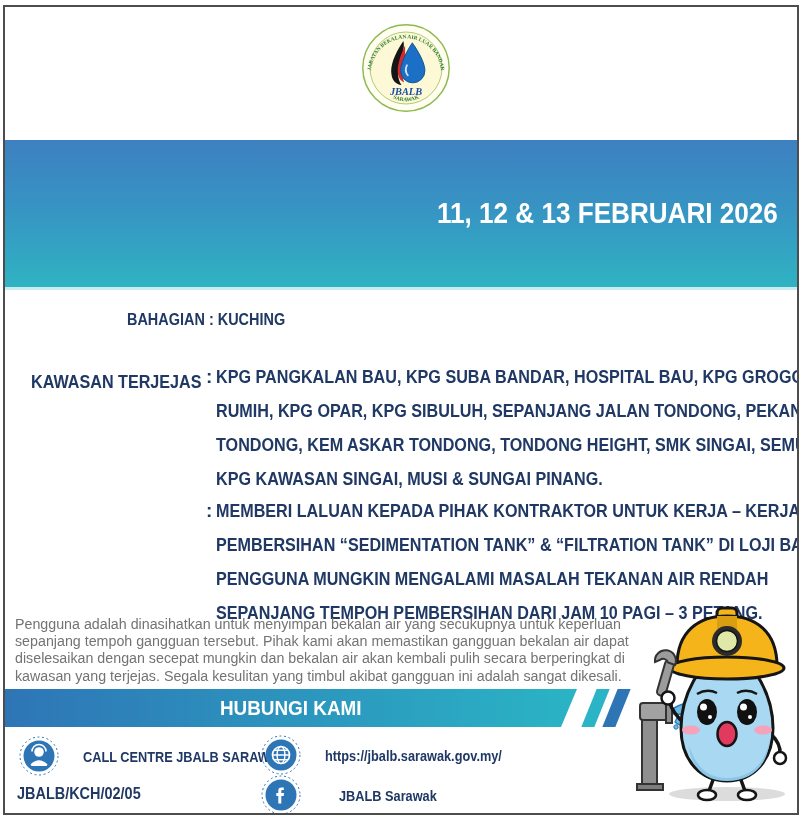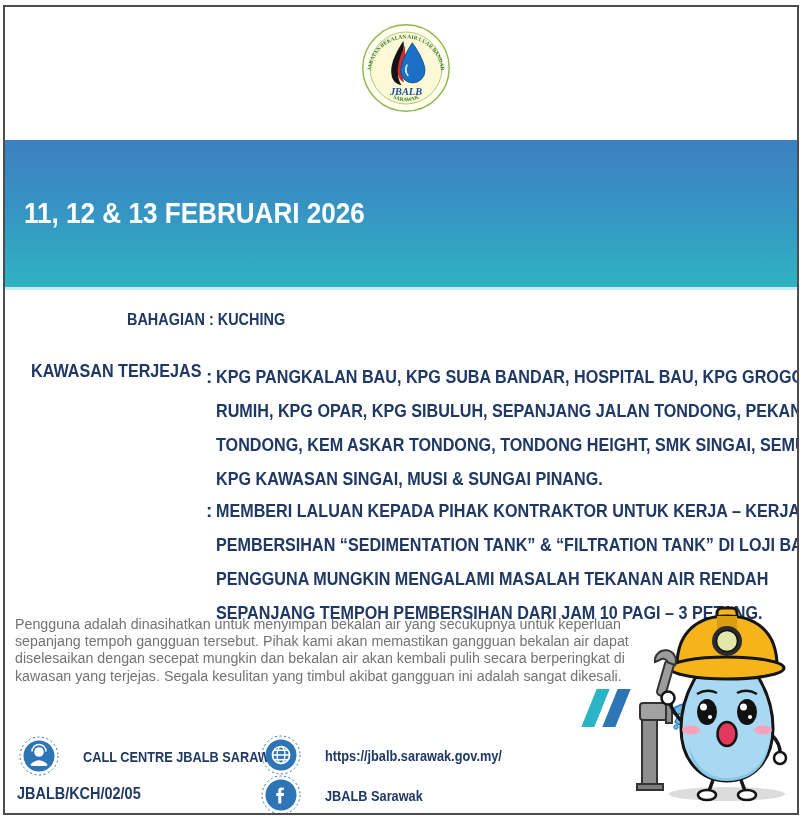--- a/index.html
+++ b/index.html
@@ -12,31 +12,31 @@
   .b{font-weight:bold;}
   .cond{display:inline-block;transform:scaleX(.85);transform-origin:0 50%;white-space:nowrap;}
   .condc{display:inline-block;transform:scaleX(.9);transform-origin:50% 50%;white-space:nowrap;}
 
   .logo-wrap{left:356px;top:16px;width:90px;height:90px;}
   .title-row{left:0;top:95px;width:100%;text-align:center;font-size:33px;line-height:40px;}
 
   .banner{left:0;top:133px;width:100%;height:147px;
           background:linear-gradient(180deg,#3D80C1 0%,#3793C3 45%,#2FB3C2 100%);
           border-bottom:3px solid #c8ecf2;
-          display:flex;flex-direction:column;justify-content:center;align-items:flex-start;}
+          display:flex;flex-direction:column;justify-content:center;align-items:flex-end;}
   .banner .bl{color:#fff;font-weight:bold;font-size:29px;line-height:43px;text-align:center;}
 
   .region-bahagian{left:122px;top:303px;font-size:17px;}
   .region-daerah{left:424px;top:303px;font-size:23px;}
 
   .info-label{font-size:19px;}
   .info-colon{font-size:19px;}
   .info-lines{font-size:19px;}
   .info-lines .line{height:34px;line-height:34px;}
-  .kaw-label{left:26px;top:353px;}
+  .kaw-label{left:26px;top:364px;}
   .kaw-colon{left:201px;top:353px;height:34px;line-height:34px;}
   .kaw-lines{left:211px;top:353px;}
   .hur-label{left:20px;top:487px;}
   .hur-colon{left:201px;top:487px;height:34px;line-height:34px;}
   .hur-lines{left:211px;top:487px;}
 
   .disclaimer{left:10px;top:609px;width:650px;color:#737373;
               font-size:14.7px;line-height:17.2px;}
   .disclaimer .dline{white-space:nowrap;display:block;transform:scaleX(.97);transform-origin:0 50%;}
 
@@ -46,21 +46,21 @@
                text-align:center;color:#fff;font-weight:bold;font-size:21px;line-height:38px;}
   .stripe{top:682px;width:13px;height:38px;transform:skewX(-22deg);}
   .stripe1{left:584px;background:#2AB4C5;}
   .stripe2{left:605px;background:#2E75B6;}
 
   .fgroup{display:flex;align-items:center;}
   .fgroup svg{flex:0 0 auto;}
   .ftext{margin-left:24px;font-size:15px;line-height:17px;}
   .call-group{left:14px;top:729px;}
   .web-group{left:256px;top:728px;}
-  .fb-group{left:256px;top:768px;}
+  .fb-group{left:256px;top:768px;gap:14px;}
   .insta-group{left:456px;top:728px;}
   .ref-num{left:12px;top:777px;font-size:17px;}
 
   .mascot-wrap{left:622px;top:597px;width:172px;height:205px;}
 </style>
 </head>
 <body>
 
 <div class="poster">
 
@@ -117,20 +117,23 @@
     <div class="line"><span class="cond">SEPANJANG TEMPOH PEMBERSIHAN DARI JAM 10 PAGI – 3 PETANG.</span></div>
   </div>
 
   <div class="abs disclaimer">
     <span class="dline">Pengguna adalah dinasihatkan untuk menyimpan bekalan air yang secukupnya untuk keperluan</span>
     <span class="dline">sepanjang tempoh gangguan tersebut. Pihak kami akan memastikan gangguan bekalan air dapat</span>
     <span class="dline">diselesaikan dengan secepat mungkin dan bekalan air akan kembali pulih secara berperingkat di</span>
     <span class="dline">kawasan yang terjejas. Segala kesulitan yang timbul akibat gangguan ini adalah sangat dikesali.</span>
   </div>
 
+  <div class="abs contact-bar">
+    <span class="condc">HUBUNGI KAMI</span>
+  </div>
   <div class="abs stripe stripe1"></div>
   <div class="abs stripe stripe2"></div>
 
   <div class="abs fgroup call-group">
     <svg width="40" height="40" viewBox="0 0 40 40">
       <circle cx="20" cy="20" r="19" fill="none" stroke="#2E75B6" stroke-width="1" stroke-dasharray="2 2.6"></circle>
       <circle cx="20" cy="20" r="15.5" fill="#2E75B6"></circle>
       <path d="M13,15.5 a7,7 0 0 1 14,0" stroke="#fff" stroke-width="1.6" fill="none"></path>
       <circle cx="20" cy="16" r="4.8" fill="#fff"></circle>
       <path d="M11.5,28.5 q8.5,-8.5 17,0 l-1,1.5 h-15 z" fill="#fff"></path>

